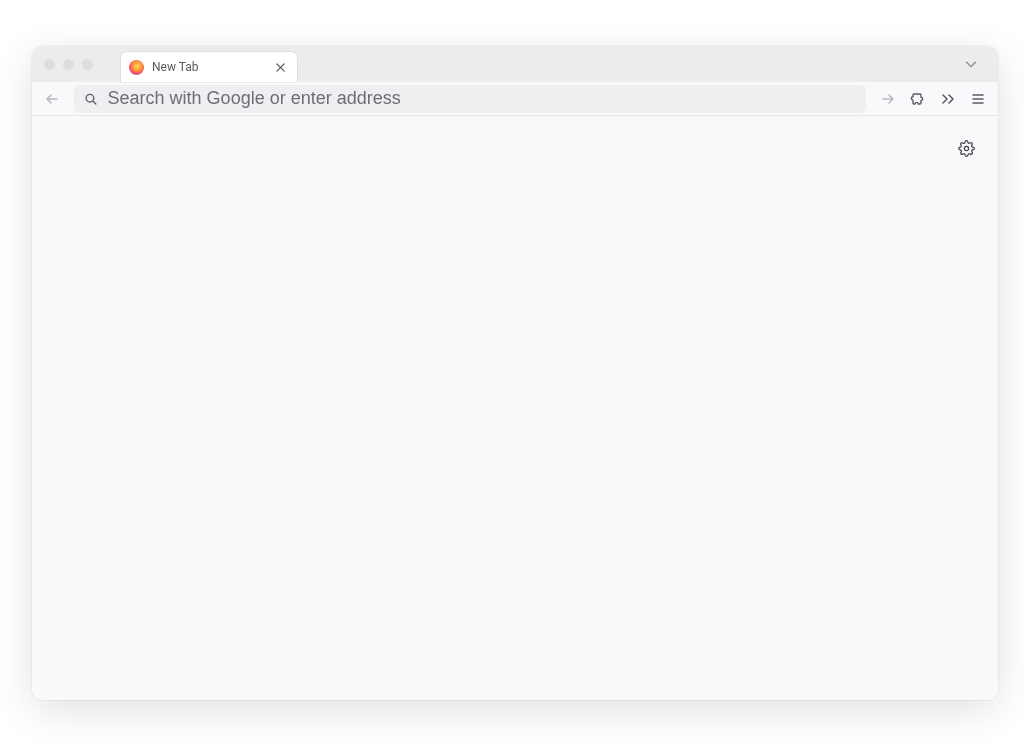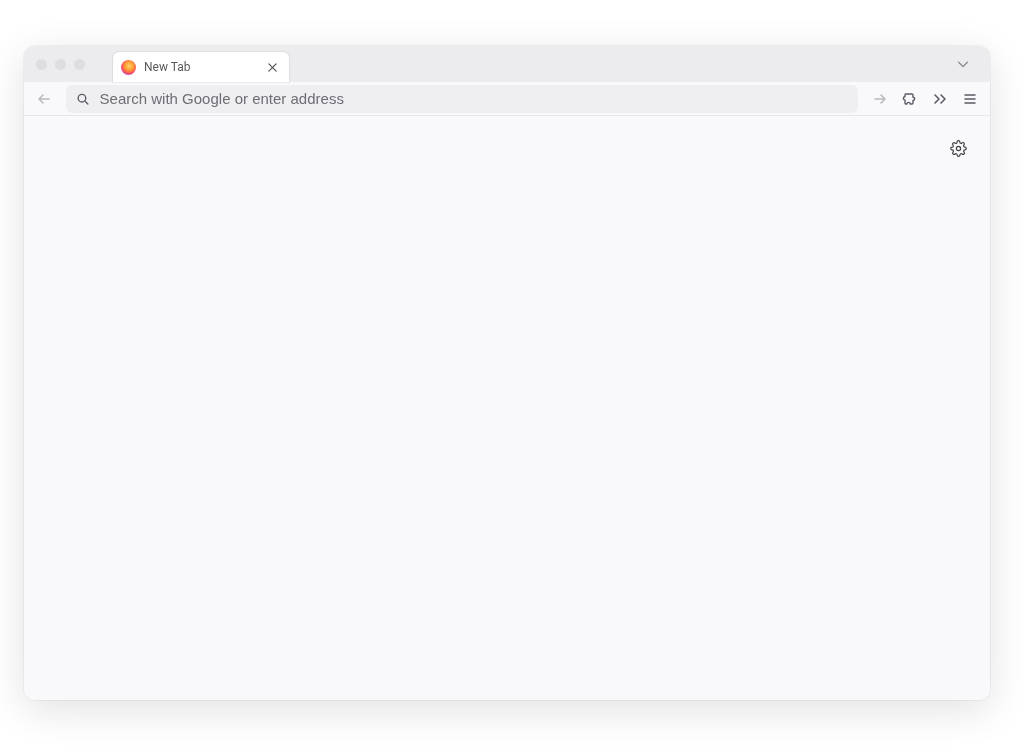--- a/index.html
+++ b/index.html
@@ -5,21 +5,21 @@
   * { box-sizing: border-box; margin: 0; padding: 0; }
   body {
     font-family: -apple-system, BlinkMacSystemFont, "Segoe UI", Roboto, Helvetica, Arial, sans-serif;
     background: #ffffff;
     width: 1024px;
     height: 746px;
     overflow: hidden;
   }
   .window {
     position: absolute;
-    left: 24px;
+    left: 32px;
     top: 46px;
     width: 966px;
     height: 654px;
     background: #f9f9fb;
     border-radius: 11px;
     box-shadow: 0 10px 40px rgba(0,0,0,0.12), 0 0 0 1px rgba(0,0,0,0.04);
     overflow: hidden;
     display: flex;
     flex-direction: column;
   }
@@ -112,21 +112,21 @@
     align-items: center;
     padding: 0 10px;
     gap: 10px;
     margin: 0 4px;
   }
   .urlbar svg { color: #5b5b66; }
   .urlbar input {
     border: none;
     outline: none;
     background: transparent;
-    font-size: 15px;
+    font-size: 18px;
     color: #5b5b66;
     width: 100%;
   }
   .urlbar input::placeholder { color: #6d6d74; }
   .toolbar-right {
     display: flex;
     align-items: center;
     gap: 2px;
   }
   

